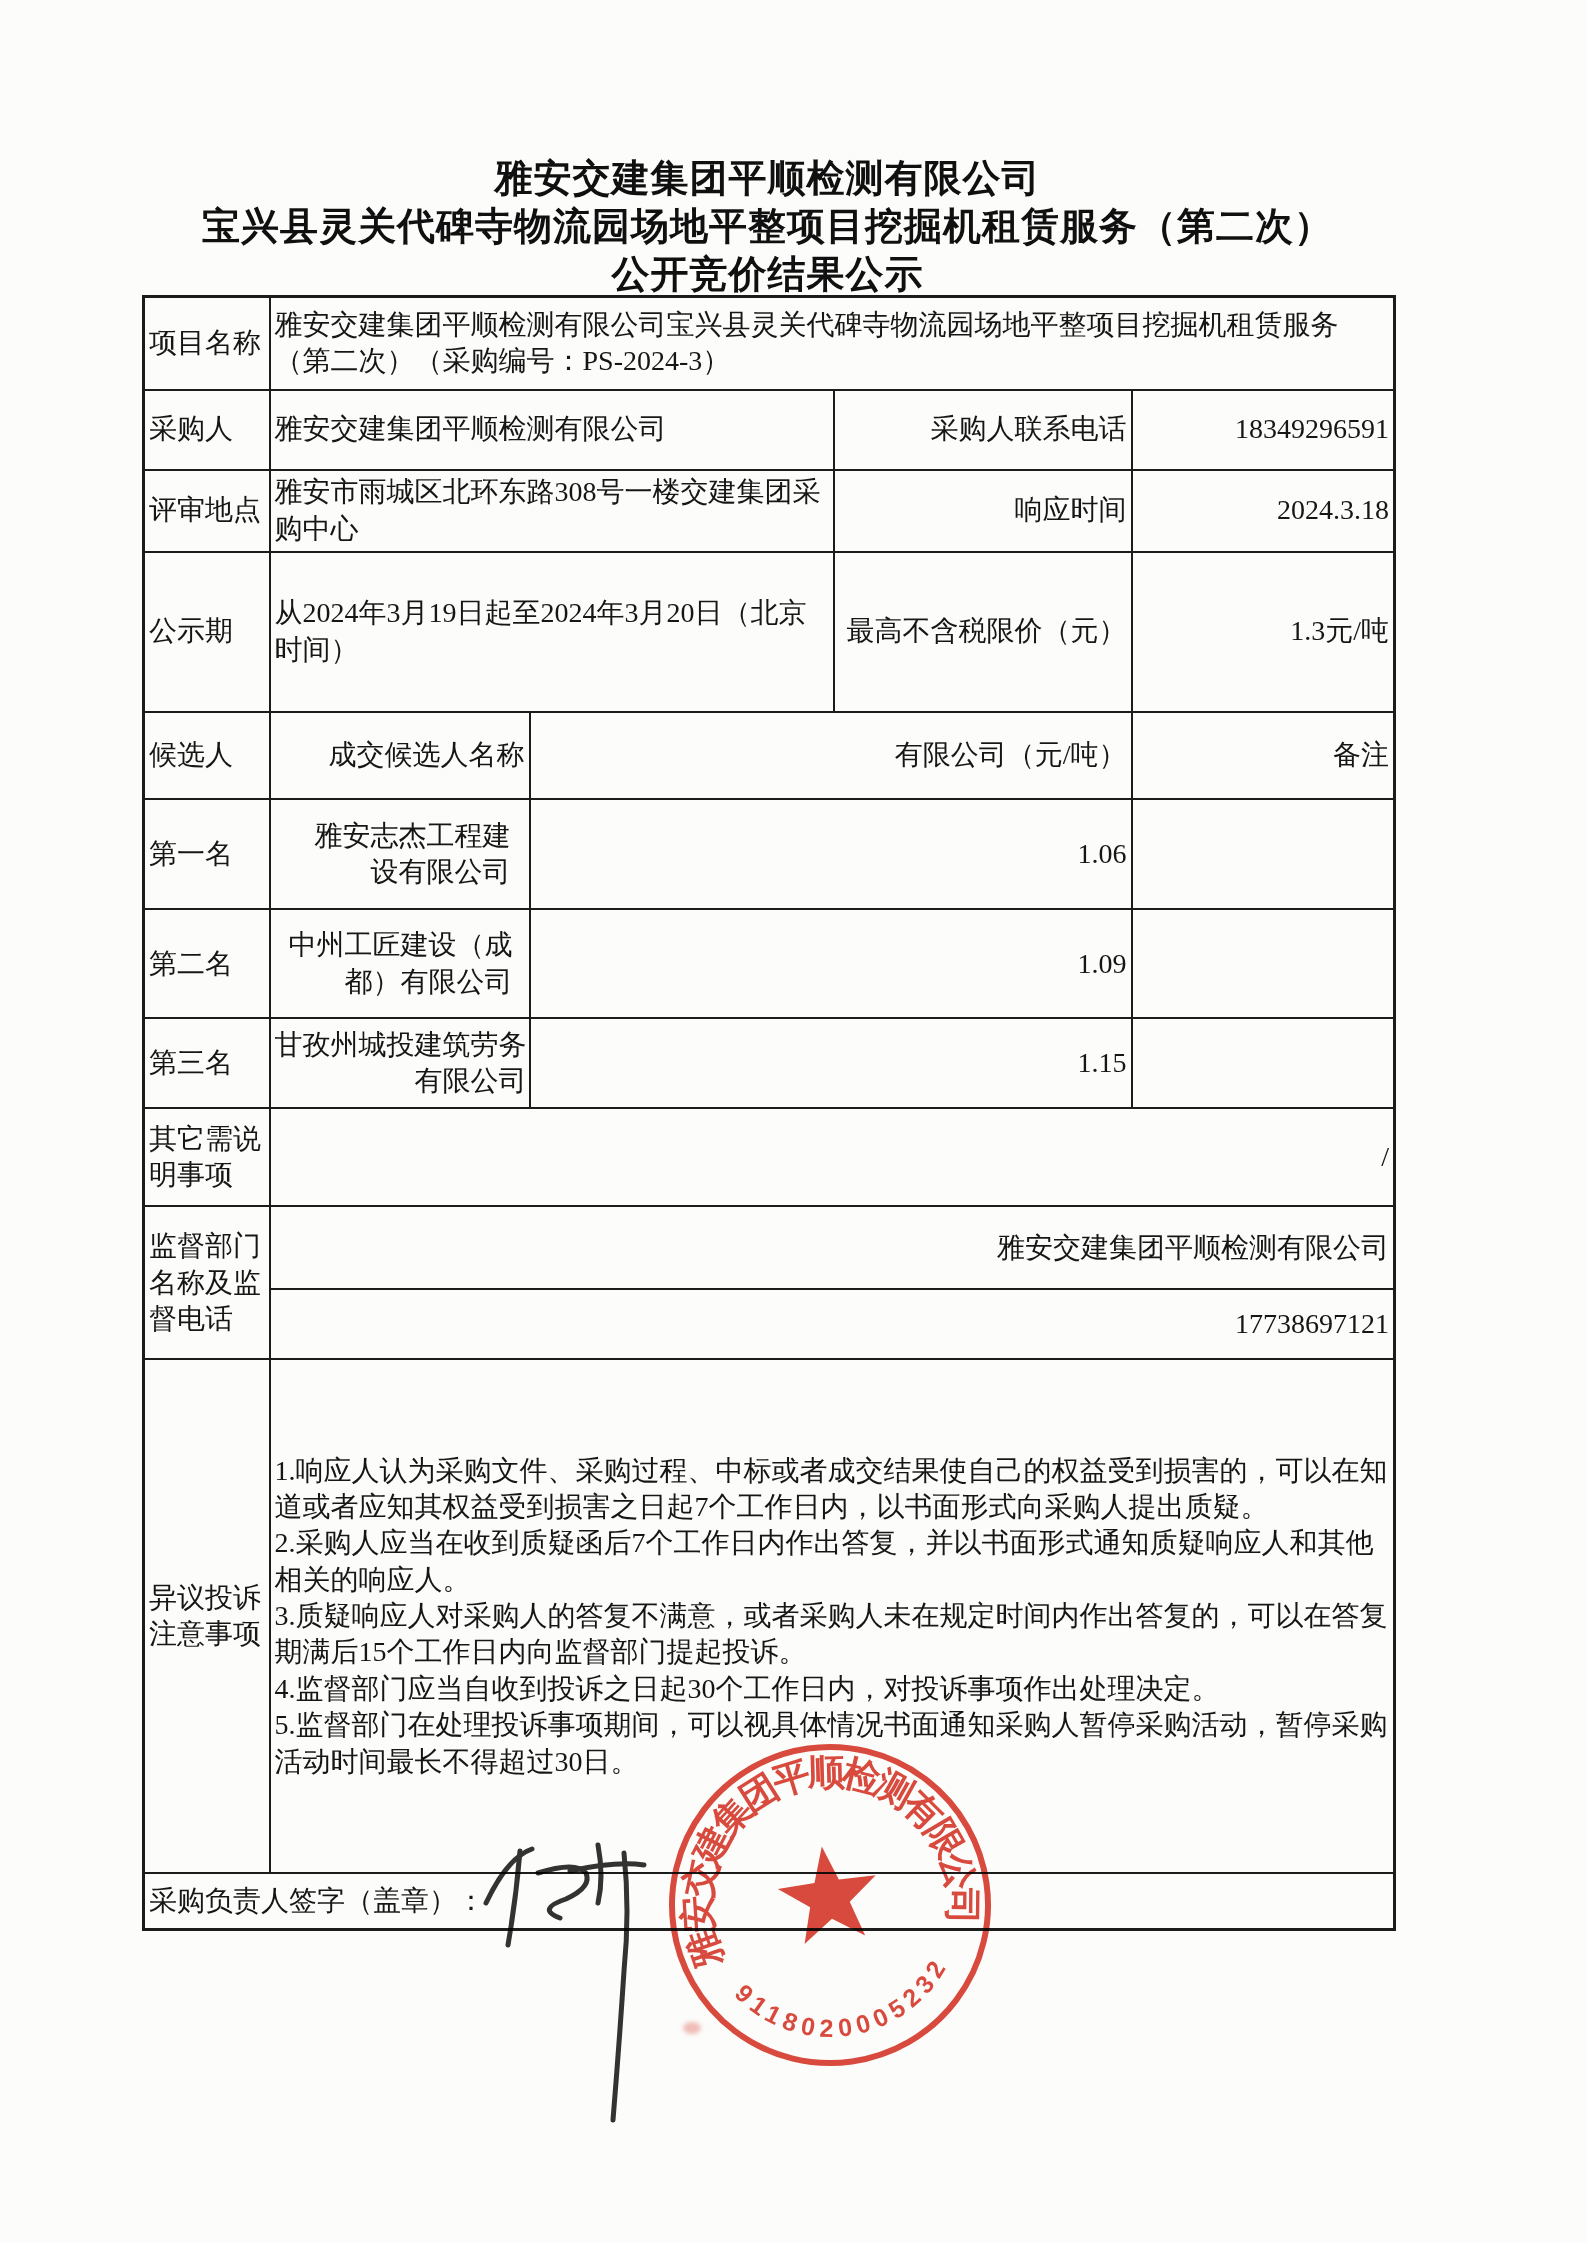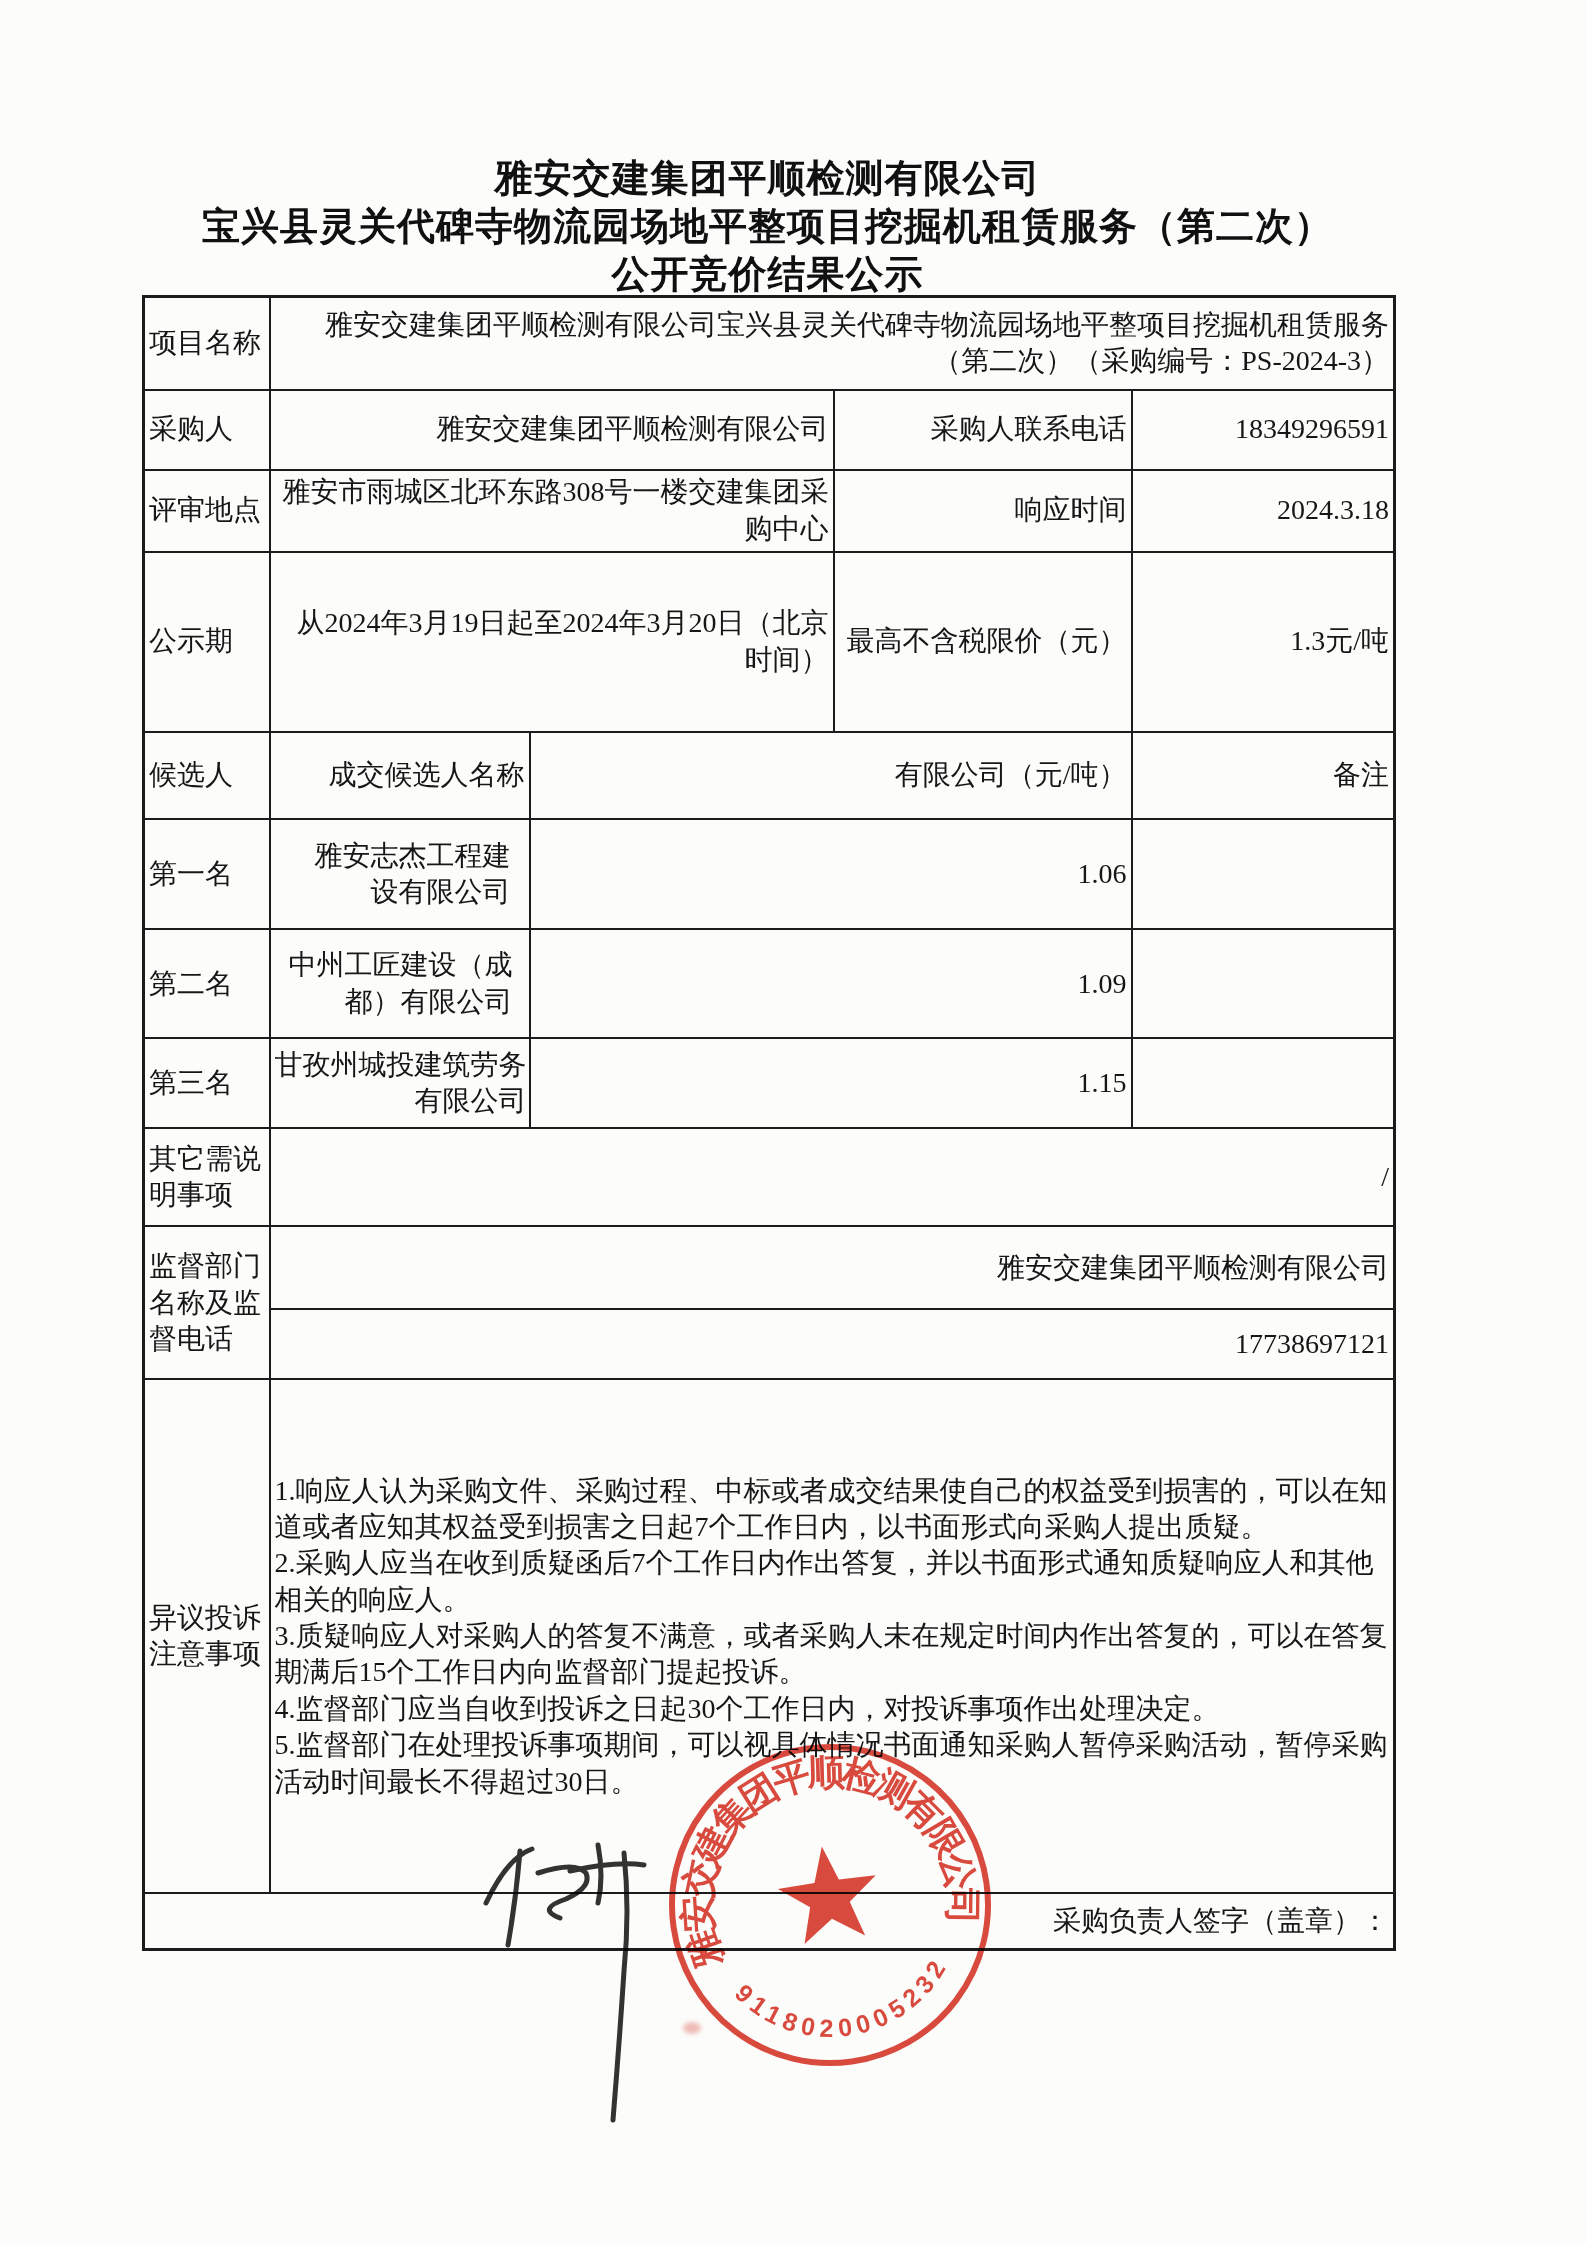--- a/index.html
+++ b/index.html
@@ -15,21 +15,21 @@
     letter-spacing:1px;
   }
   table.doc{
     position:absolute; left:142px; top:295px; width:1251px;
     border-collapse:collapse; table-layout:fixed;
     font-size:28px; line-height:1.3; color:#161616;
     border:3px solid #1c1c1c;
   }
   .doc td{ border:2px solid #1c1c1c; padding:2px 4px; vertical-align:middle; overflow:hidden; }
   .lab{ text-align:left; }
-  .tl{ text-align:right; padding-left:13px; padding-right:10px; }
+  .tl{ text-align:left; padding-left:13px; padding-right:10px; }
   .ctr{ text-align:right; }
   .obj{ padding:10px 12px 10px 16px; }
   .obj-item{ text-align:left; }
   .sig-row{ padding-left:10px; }
   
   .stamp{
     position:absolute; left:660px; top:1735px; width:340px; height:340px;
     transform:rotate(-8deg); mix-blend-mode:multiply; opacity:.9;
   }
   .signature{
@@ -73,21 +73,21 @@
       <td class="ctr">18349296591</td>
     </tr>
 
     <tr style="height:82px">
       <td class="lab">评审地点</td>
       <td class="tl" colspan="2">雅安市雨城区北环东路308号一楼交建集团采购中心</td>
       <td class="ctr">响应时间</td>
       <td class="ctr">2024.3.18</td>
     </tr>
 
-    <tr style="height:180px">
+    <tr style="height:160px">
       <td class="lab">公示期</td>
       <td class="tl" colspan="2">从2024年3月19日起至2024年3月20日（北京时间）</td>
       <td class="ctr">最高不含税限价（元）</td>
       <td class="ctr">1.3元/吨</td>
     </tr>
 
     <tr style="height:87px">
       <td class="lab">候选人</td>
       <td class="ctr">成交候选人名称</td>
       <td class="ctr" colspan="2">有限公司（元/吨）</td>

